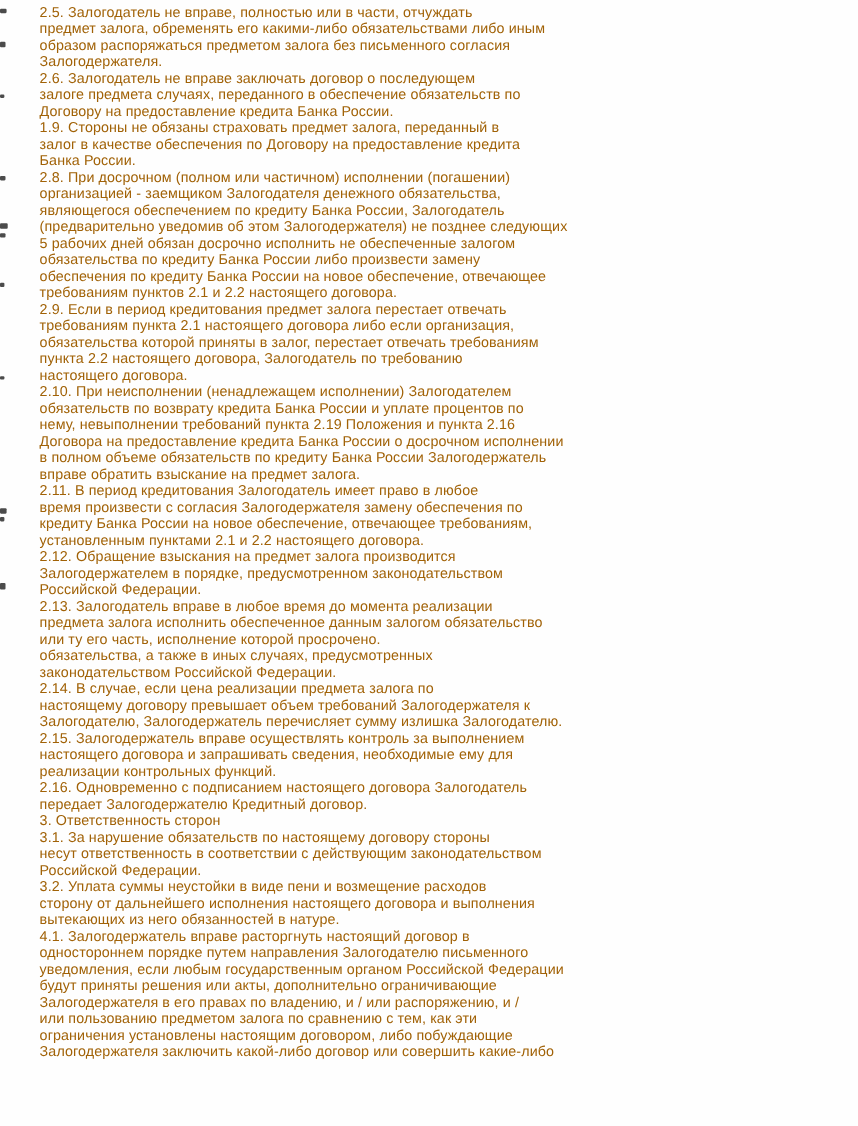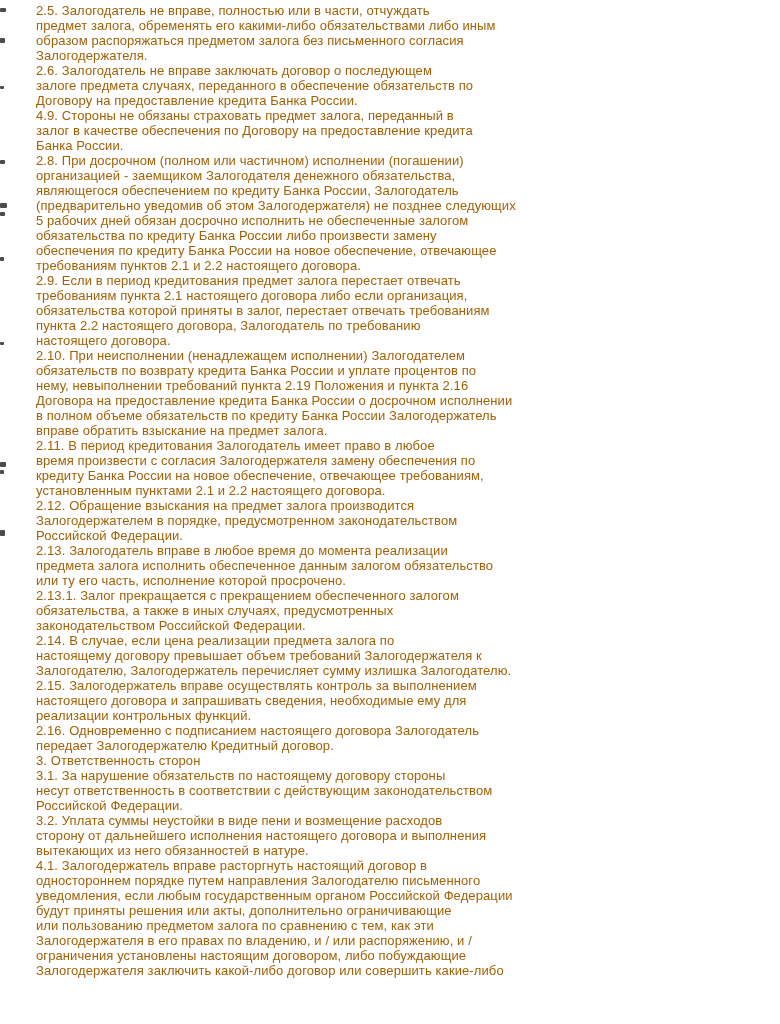--- a/index.html
+++ b/index.html
@@ -47,21 +47,21 @@
 
 <div class="page" style="background: rgb(254, 254, 254);">
   <div class="doc" style="color: #a16207;">
       <div class="line">2.5. Залогодатель не вправе, полностью или в части, отчуждать</div>
       <div class="line">предмет залога, обременять его какими-либо обязательствами либо иным</div>
       <div class="line">образом распоряжаться предметом залога без письменного согласия</div>
       <div class="line">Залогодержателя.</div>
       <div class="line">2.6. Залогодатель не вправе заключать договор о последующем</div>
       <div class="line">залоге предмета случаях, переданного в обеспечение обязательств по</div>
       <div class="line">Договору на предоставление кредита Банка России.</div>
-      <div class="line">4.9. Стороны не обязаны страховать предмет залога, переданный в</div>
+      <div class="line">1.9. Стороны не обязаны страховать предмет залога, переданный в</div>
       <div class="line">залог в качестве обеспечения по Договору на предоставление кредита</div>
       <div class="line">Банка России.</div>
       <div class="line">2.8. При досрочном (полном или частичном) исполнении (погашении)</div>
       <div class="line">организацией - заемщиком Залогодателя денежного обязательства,</div>
       <div class="line">являющегося обеспечением по кредиту Банка России, Залогодатель</div>
       <div class="line">(предварительно уведомив об этом Залогодержателя) не позднее следующих</div>
       <div class="line">5 рабочих дней обязан досрочно исполнить не обеспеченные залогом</div>
       <div class="line">обязательства по кредиту Банка России либо произвести замену</div>
       <div class="line">обеспечения по кредиту Банка России на новое обеспечение, отвечающее</div>
       <div class="line">требованиям пунктов 2.1 и 2.2 настоящего договора.</div>
@@ -79,21 +79,20 @@
       <div class="line">2.11. В период кредитования Залогодатель имеет право в любое</div>
       <div class="line">время произвести с согласия Залогодержателя замену обеспечения по</div>
       <div class="line">кредиту Банка России на новое обеспечение, отвечающее требованиям,</div>
       <div class="line">установленным пунктами 2.1 и 2.2 настоящего договора.</div>
       <div class="line">2.12. Обращение взыскания на предмет залога производится</div>
       <div class="line">Залогодержателем в порядке, предусмотренном законодательством</div>
       <div class="line">Российской Федерации.</div>
       <div class="line">2.13. Залогодатель вправе в любое время до момента реализации</div>
       <div class="line">предмета залога исполнить обеспеченное данным залогом обязательство</div>
       <div class="line">или ту его часть, исполнение которой просрочено.</div>
-      <div class="line">2.13.1. Залог прекращается с прекращением обеспеченного залогом</div>
       <div class="line">обязательства, а также в иных случаях, предусмотренных</div>
       <div class="line">законодательством Российской Федерации.</div>
       <div class="line">2.14. В случае, если цена реализации предмета залога по</div>
       <div class="line">настоящему договору превышает объем требований Залогодержателя к</div>
       <div class="line">Залогодателю, Залогодержатель перечисляет сумму излишка Залогодателю.</div>
       <div class="line">2.15. Залогодержатель вправе осуществлять контроль за выполнением</div>
       <div class="line">настоящего договора и запрашивать сведения, необходимые ему для</div>
       <div class="line">реализации контрольных функций.</div>
       <div class="line">2.16. Одновременно с подписанием настоящего договора Залогодатель</div>
       <div class="line">передает Залогодержателю Кредитный договор.</div>
@@ -101,22 +100,22 @@
       <div class="line">3.1. За нарушение обязательств по настоящему договору стороны</div>
       <div class="line">несут ответственность в соответствии с действующим законодательством</div>
       <div class="line">Российской Федерации.</div>
       <div class="line">3.2. Уплата суммы неустойки в виде пени и возмещение расходов</div>
       <div class="line">сторону от дальнейшего исполнения настоящего договора и выполнения</div>
       <div class="line">вытекающих из него обязанностей в натуре.</div>
       <div class="line">4.1. Залогодержатель вправе расторгнуть настоящий договор в</div>
       <div class="line">одностороннем порядке путем направления Залогодателю письменного</div>
       <div class="line">уведомления, если любым государственным органом Российской Федерации</div>
       <div class="line">будут приняты решения или акты, дополнительно ограничивающие</div>
+      <div class="line">Залогодержателя в его правах по владению, и / или распоряжению, и /</div>
       <div class="line">или пользованию предметом залога по сравнению с тем, как эти</div>
-      <div class="line">Залогодержателя в его правах по владению, и / или распоряжению, и /</div>
       <div class="line">ограничения установлены настоящим договором, либо побуждающие</div>
       <div class="line">Залогодержателя заключить какой-либо договор или совершить какие-либо</div>
     </div>
 
   <div class="speck" style="top:8px;width:6px;height:4px;"></div>
   <div class="speck" style="top:38px;width:5px;height:5px;"></div>
   <div class="speck" style="top:86px;width:4px;height:3px;"></div>
   <div class="speck" style="top:160px;width:5px;height:4px;"></div>
   <div class="speck" style="top:203px;width:7px;height:5px;"></div>
   <div class="speck" style="top:212px;width:5px;height:4px;"></div>

